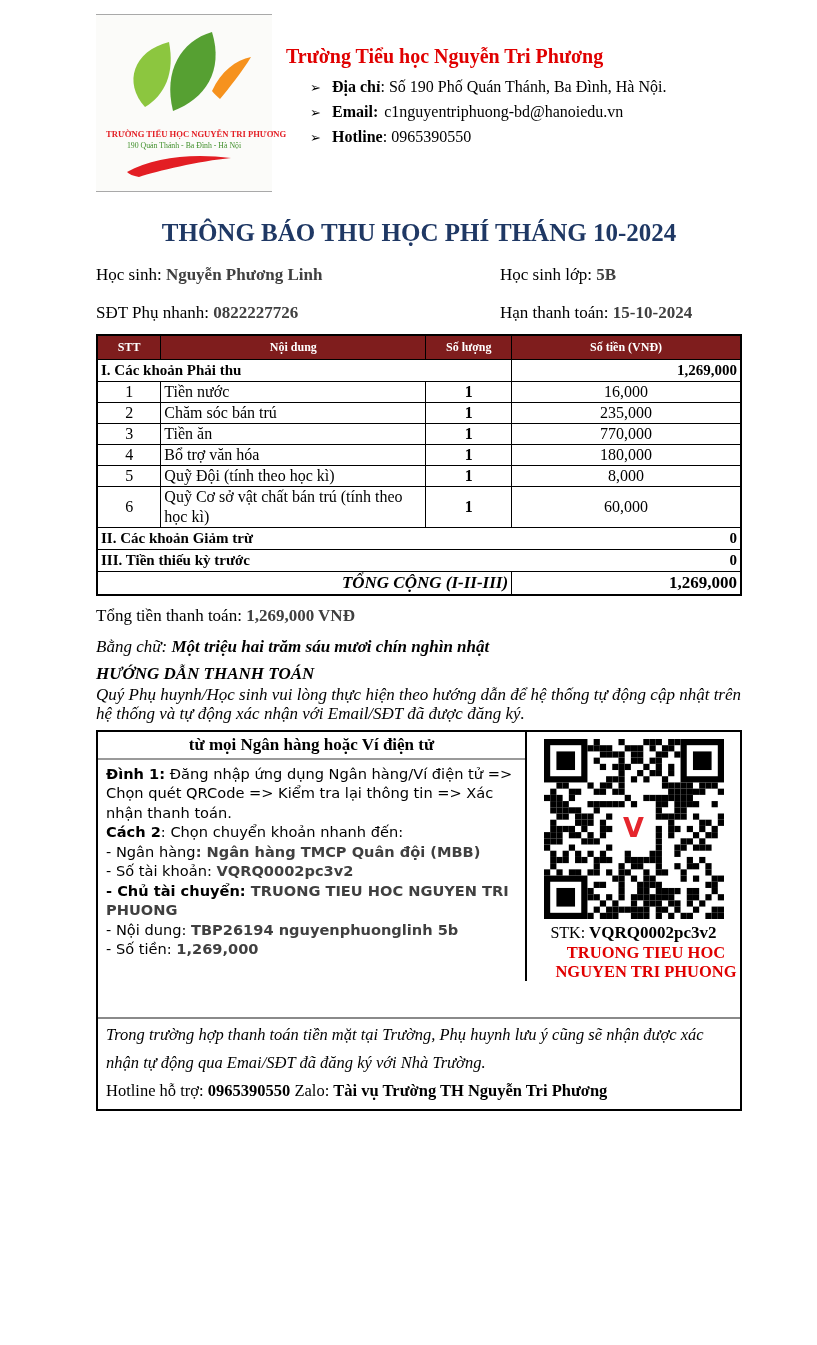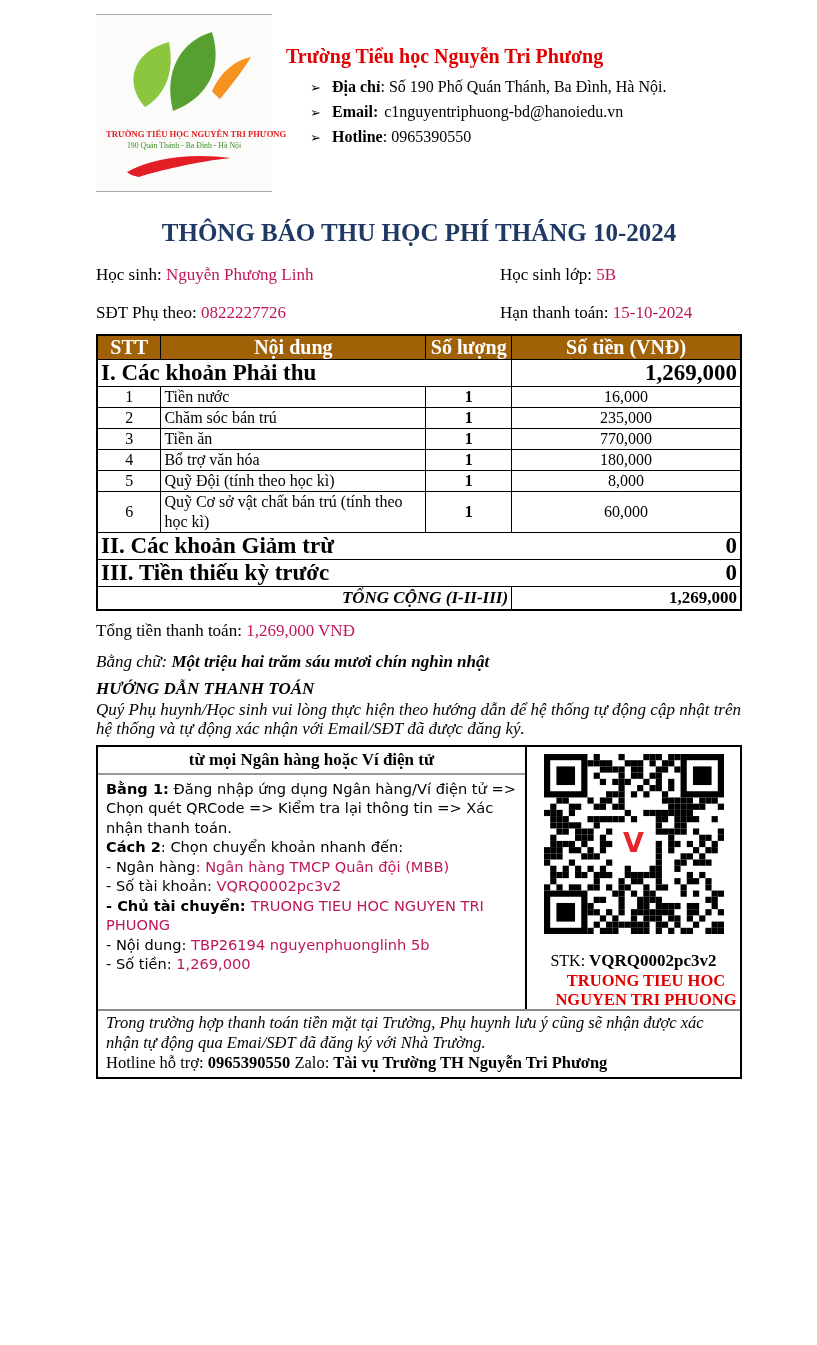--- a/index.html
+++ b/index.html
@@ -24,31 +24,31 @@
   .contact-row { font-size:16px; line-height:24px; padding-left:24px; }
   .contact-row .bullet { display:inline-block; width:22px; font-size:13px; }
   .b { font-weight:bold; }
 
   
   .doc-title {
     margin-top:26px; text-align:center; color:#1f3864; font-weight:bold;
     font-size:25px; line-height:30px;
   }
   .student-grid { display:grid; grid-template-columns:404px 242px; margin-top:16px; row-gap:16px; font-size:17px; line-height:22px; }
-  .red-b { color:#be185d; font-weight:normal; }
+  .red-b { color:#404040; font-weight:bold; }
 
   
   table.fee { width:646px; border-collapse:collapse; margin-top:10px; border:2px solid #000; }
   table.fee td, table.fee th { border:1px solid #000; font-size:16px; padding:0 3px; }
-  table.fee th { background:#a16207; color:#fff; font-size:20px; line-height:19px; padding:2px 2px; }
+  table.fee th { background:#7f1d1d; color:#fff; font-size:12px; line-height:19px; padding:2px 2px; }
   td.c { text-align:center; }
   td.name { padding-left:8px; line-height:20px; }
   tr.item td { height:21px; }
   td.qty { text-align:center; font-weight:bold; }
-  tr.sec td { font-weight:bold; font-size:23px; height:22px; }
+  tr.sec td { font-weight:bold; font-size:15px; height:22px; }
   .sec-flex { display:flex; justify-content:space-between; font-weight:bold; }
   td.amt-r { text-align:right; font-weight:bold; padding-right:4px; }
   tr.total td { font-weight:bold; font-size:17px; height:23px;margin-left:48px; }
   .tot-label { text-align:right; font-style:italic; padding-right:8px; }
 
   
   .sum-line { margin-top:9px; font-size:17px; line-height:22px; }
   .it { font-style:italic; }
   .bit { font-style:italic; font-weight:bold; }
   .guide-head { margin-top:6px; font-size:17px; }
@@ -65,24 +65,24 @@
   .pay-body { font-family:"DejaVu Sans", sans-serif; font-size:14.6px; line-height:19.5px; padding:4px 7px 6px 8px; }
   .pay-right { width:213px; flex:none; text-align:center; padding-top:7px; }
   .qr-wrap { position:relative; width:180px; height:180px; margin:0 auto; }
   .qr-wrap svg { display:block; }
   .qr-logo {
     position:absolute; left:50%; top:50%; transform:translate(-50%,-50%);
     width:38px; height:34px; background:#fff; border-radius:5px;
     font-family:"DejaVu Sans", sans-serif; font-weight:bold; font-size:27px;
     color:#e5262d; line-height:32px; text-align:center;
   }
-  .stk-line { font-size:16px; line-height:21px; margin-top:16px; }
+  .stk-line { font-size:16px; line-height:21px; margin-top:3px; }
   .stk-line .b { font-size:17px; }
   .qr-holder { color:#e00000; font-weight:bold; font-size:16.5px; line-height:19px;margin-left:25px; }
-  .pay-note { border-top:2px solid #8a8a8a; padding:2px 8px 4px; font-size:16.5px; line-height:20px; }
+  .pay-note { border-top:2px solid #8a8a8a; padding:2px 8px 4px; font-size:16.5px; line-height:28px;margin-top:36px; }
 
   .spacer-inline { display:inline-block; width:6px; }
 </style>
 </head>
 <body>
 
 <div class="page">
   <div class="content">
 
     <div class="header">
@@ -110,21 +110,21 @@
           <span class="bullet">➢</span><span class="b">Hotline</span><span>: </span><span>0965390550</span>
         </div>
       </div>
     </div>
 
     <div class="doc-title">THÔNG BÁO THU HỌC PHÍ THÁNG 10-2024</div>
 
     <div class="student-grid">
       <div><span>Học sinh: </span><span class="red-b">Nguyễn Phương Linh</span></div>
       <div><span>Học sinh lớp: </span><span class="red-b">5B</span></div>
-      <div><span>SĐT Phụ theo: </span><span class="red-b">0822227726</span></div>
+      <div><span>SĐT Phụ nhanh: </span><span class="red-b">0822227726</span></div>
       <div><span>Hạn thanh toán: </span><span class="red-b">15-10-2024</span></div>
     </div>
 
     <table class="fee">
       <colgroup>
           <col style="width:64px">
           <col style="width:266px">
           <col style="width:86px">
           <col style="width:230px">
         </colgroup>
@@ -209,21 +209,21 @@
     </div>
     <div class="guide-body">Quý Phụ huynh/Học sinh vui lòng thực hiện theo hướng dẫn để hệ thống tự động cập nhật trên hệ thống và tự động xác nhận với Email/SĐT đã được đăng ký.</div>
 
     <div class="pay-box">
       <div class="pay-row1">
         <div class="pay-left">
           <div class="pay-header">
             <div>từ mọi Ngân hàng hoặc Ví điện tử</div>
           </div>
           <div class="pay-body">
-            <div><span class="b">Bằng 1:</span><span> Đăng nhập ứng dụng Ngân hàng/Ví điện tử =&gt; Chọn quét QRCode =&gt; Kiểm tra lại thông tin =&gt; Xác nhận thanh toán.</span></div>
+            <div><span class="b">Đình 1:</span><span> Đăng nhập ứng dụng Ngân hàng/Ví điện tử =&gt; Chọn quét QRCode =&gt; Kiểm tra lại thông tin =&gt; Xác nhận thanh toán.</span></div>
             <div><span class="b">Cách 2</span><span>: Chọn chuyển khoản nhanh đến:</span></div>
             <div><span>- Ngân hàng</span><span class="red-b">: Ngân hàng TMCP Quân đội (MBB)</span></div>
             <div><span>- Số tài khoản: </span><span class="red-b">VQRQ0002pc3v2</span></div>
             <div><span class="b">- Chủ tài chuyển: </span><span class="red-b">TRUONG TIEU HOC NGUYEN TRI PHUONG</span></div>
             <div><span>- Nội dung: </span><span class="red-b">TBP26194 nguyenphuonglinh 5b</span></div>
             <div><span>- Số tiền: </span><span class="red-b">1,269,000</span></div>
           </div>
         </div>
         <div class="pay-right">
           <div class="qr-wrap">

